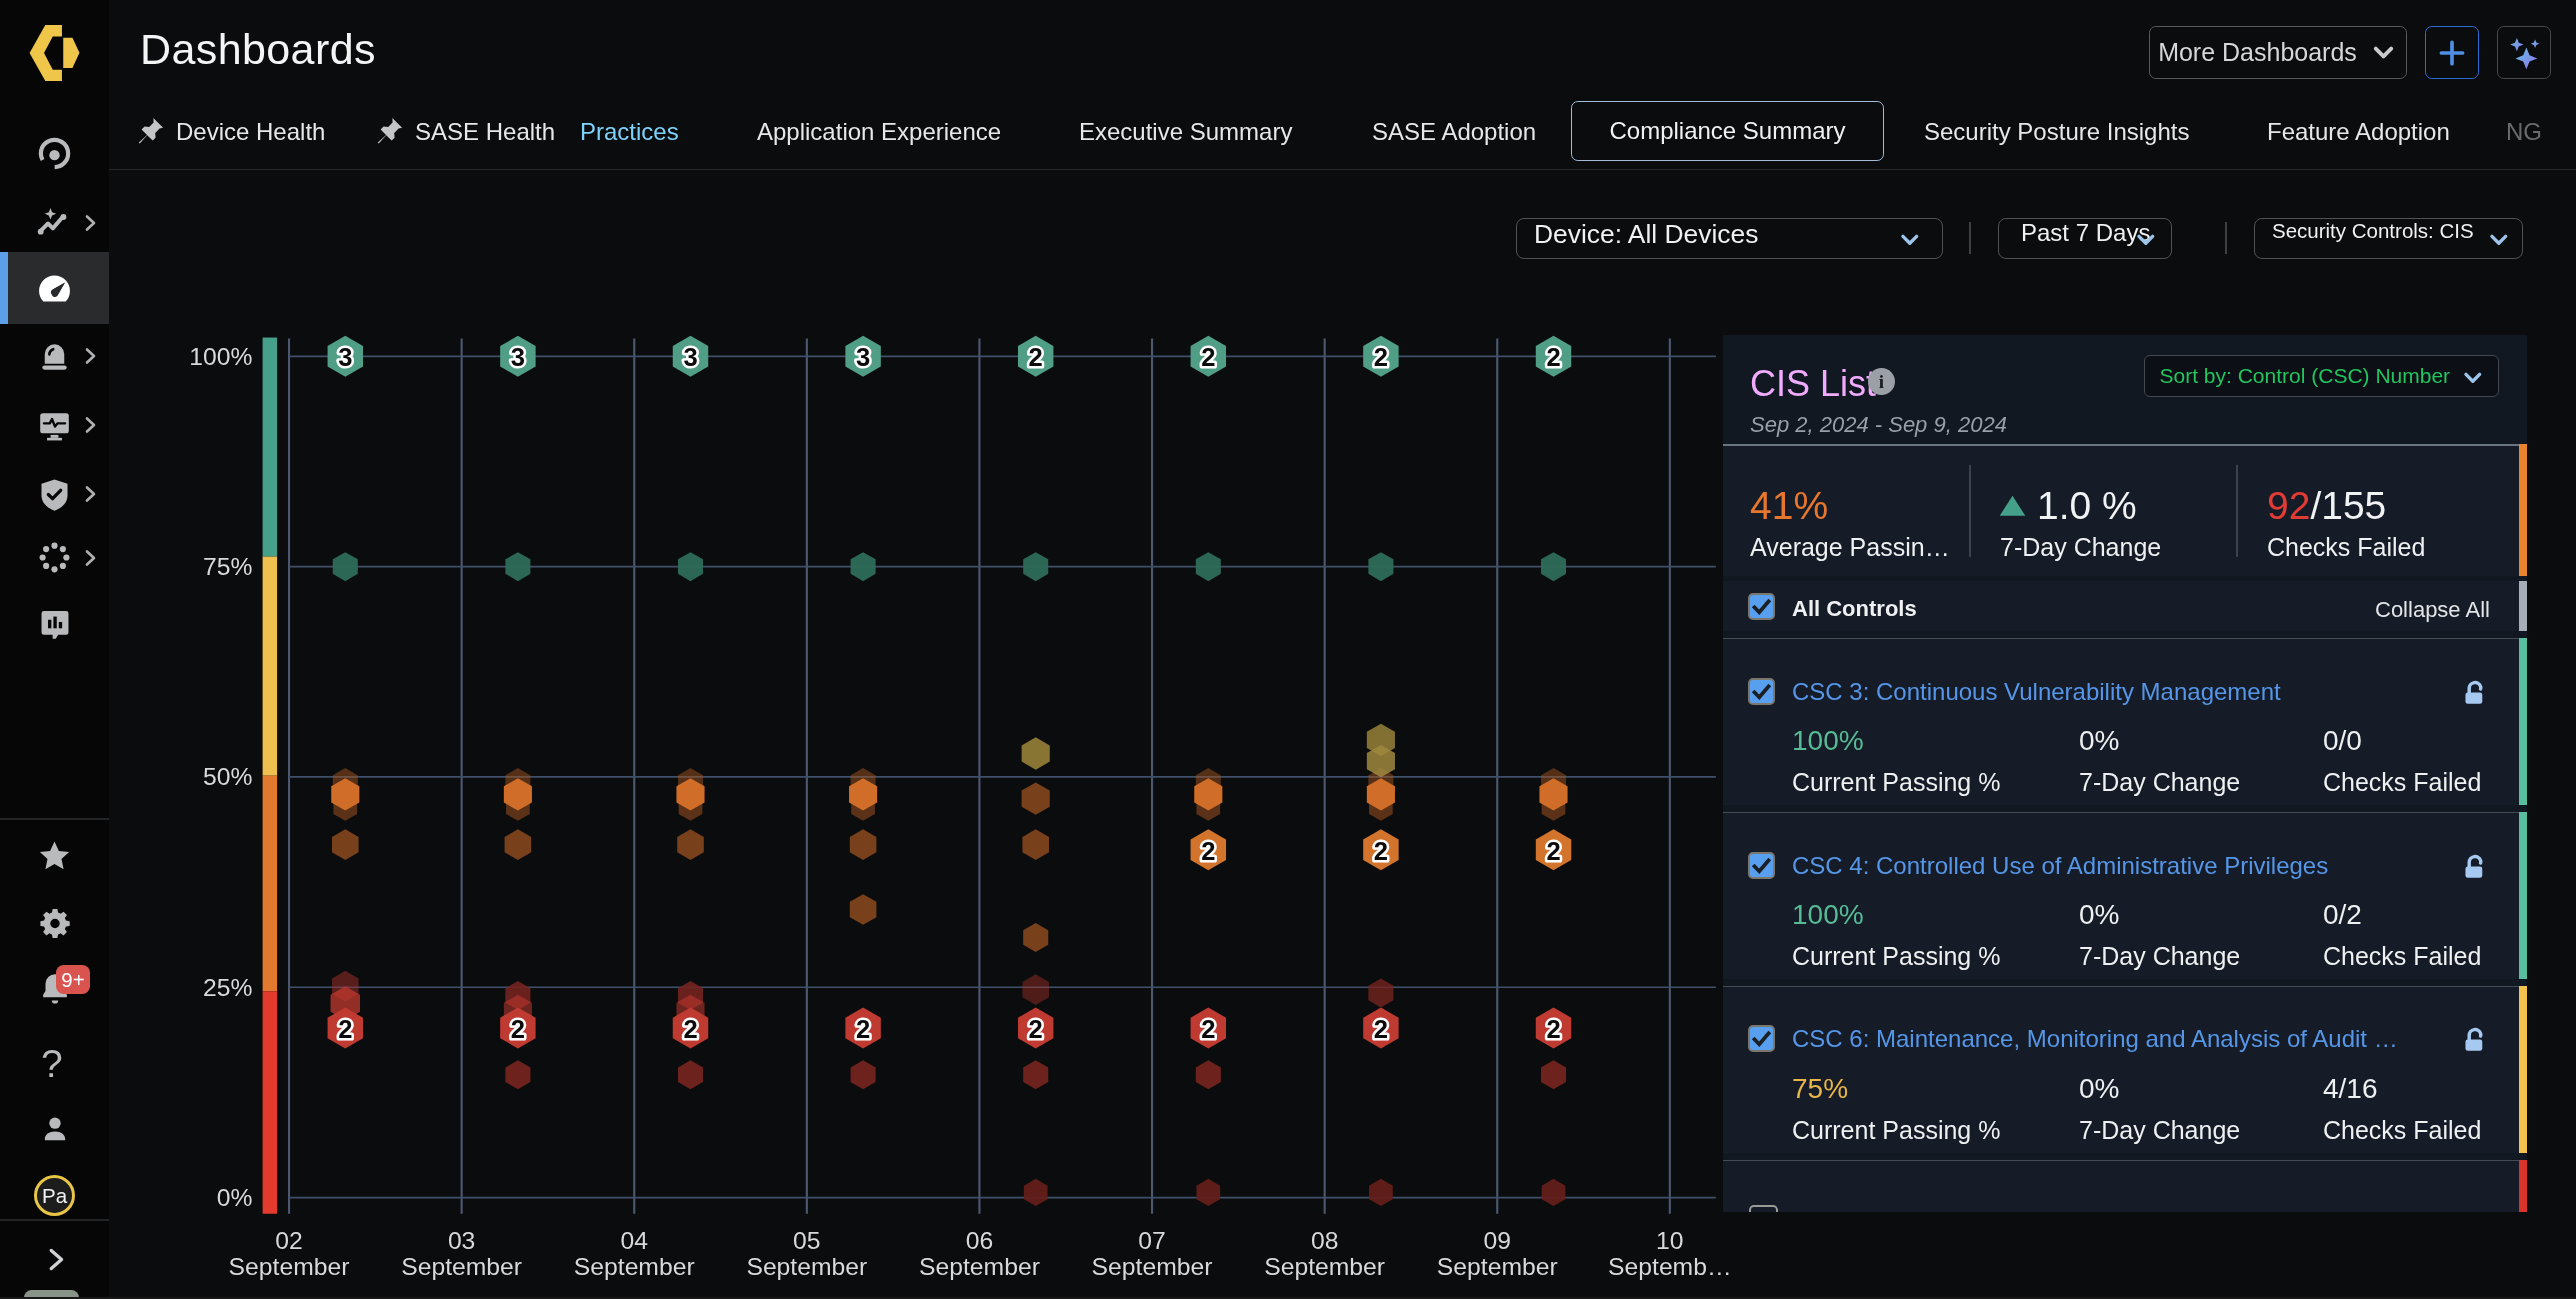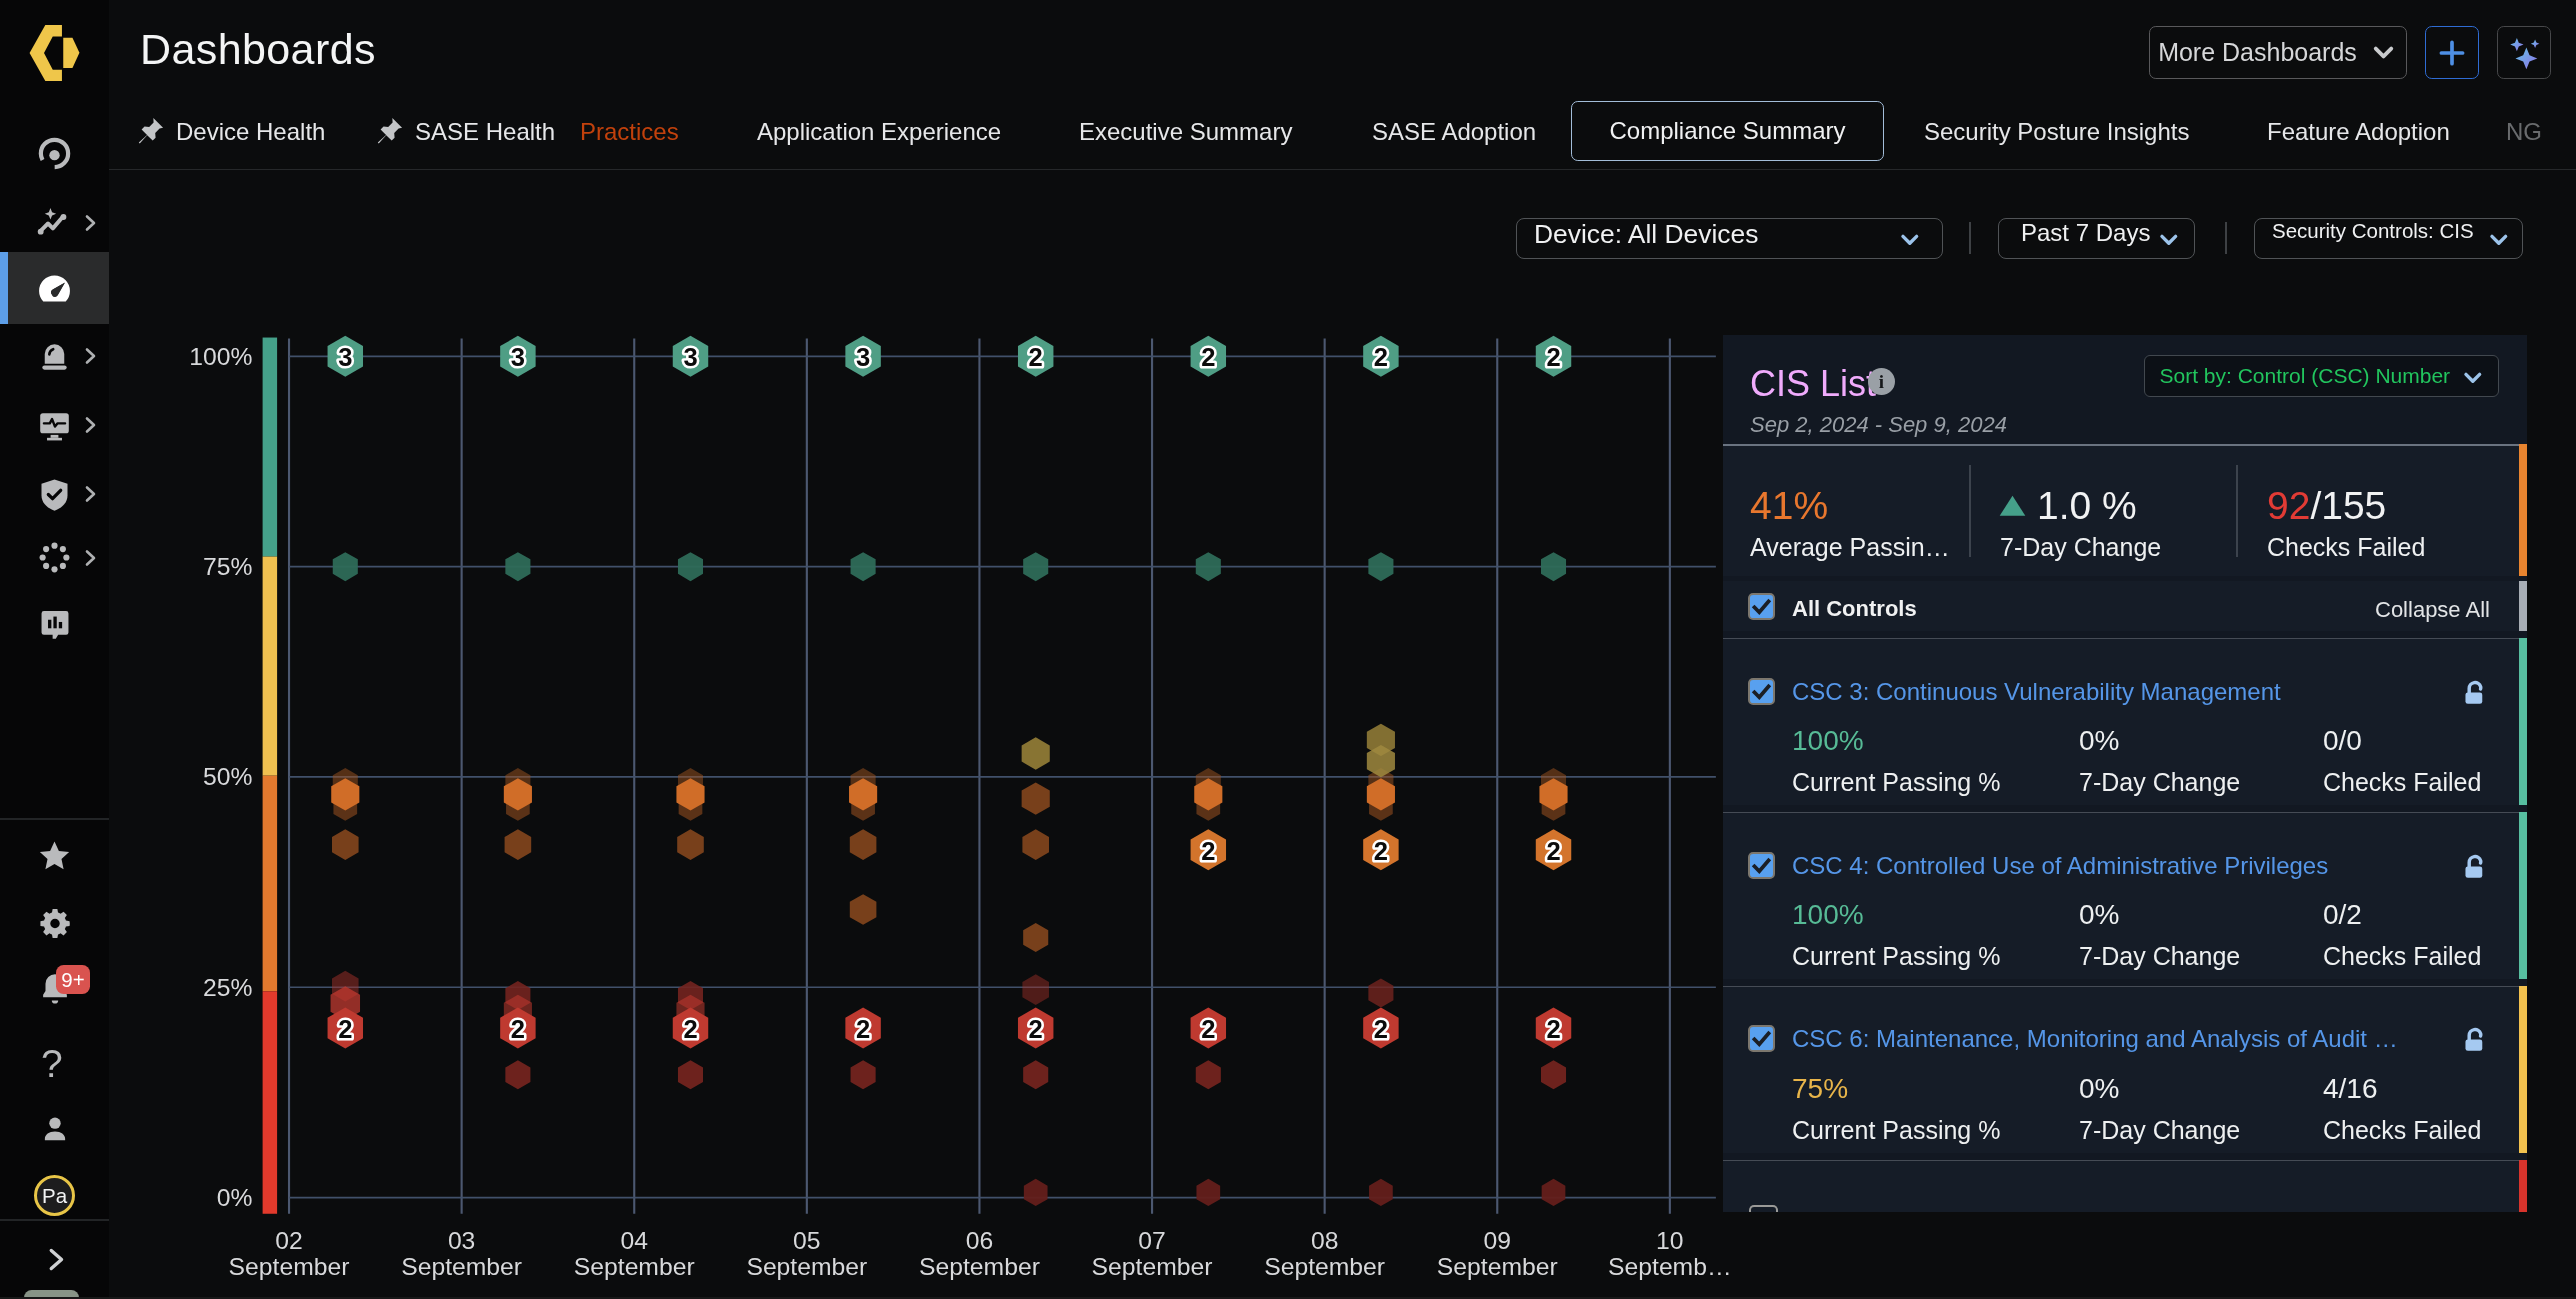--- a/index.html
+++ b/index.html
@@ -150,36 +150,36 @@
   </div>
 <div class="abs tabbar"></div>
 <svg class="abs" style="left:134px;top:115px" width="32" height="32" viewBox="0 0 24 24">
     <path fill="#c3c5c7" d="M14.5 2.2l7.3 7.3-2.6.7-3.3 3.3.3 3.5-2.2 2.2-4.1-4.1-5.6 6.2-.7-.7 6.2-5.6-4.1-4.1 2.2-2.2 3.5.3 3.3-3.3z"></path>
   </svg>
 <div class="tab" style="left:176px">Device Health</div>
 <svg class="abs" style="left:373px;top:115px" width="32" height="32" viewBox="0 0 24 24">
     <path fill="#c3c5c7" d="M14.5 2.2l7.3 7.3-2.6.7-3.3 3.3.3 3.5-2.2 2.2-4.1-4.1-5.6 6.2-.7-.7 6.2-5.6-4.1-4.1 2.2-2.2 3.5.3 3.3-3.3z"></path>
   </svg>
 <div class="tab" style="left:415px">SASE Health</div>
-<div class="tab" style="left:580px;color:#c2410c">Practices</div>
+<div class="tab" style="left:580px;color:#7dd3fc">Practices</div>
 <div class="tab" style="left:757px">Application Experience</div>
 <div class="tab" style="left:1079px">Executive Summary</div>
 <div class="tab" style="left:1372px">SASE Adoption</div>
 <div class="seltab">Compliance Summary</div>
 <div class="tab" style="left:1924px">Security Posture Insights</div>
 <div class="tab" style="left:2267px">Feature Adoption</div>
 <div class="tab" style="left:2506px;color:#696b6d">NG</div>
 <div class="filter" style="left:1516px;width:427px;font-size:26.4px">
     <span style="margin-left:17px">Device: All Devices</span>
     <span style="position:absolute;right:19px;top:7.7px"><svg width="25.6" height="25.6" viewBox="0 0 30 30">
         <path d="M7 11 L15 19 L23 11" stroke="#9cc3ea" stroke-width="4" fill="none" stroke-linecap="round" stroke-linejoin="round"></path>
       </svg></span>
   </div>
 <div class="fdiv" style="left:1969px"></div>
-<div class="filter" style="left:1998px;width:197px;font-size:24px">
+<div class="filter" style="left:1998px;width:174px;font-size:24px">
     <span style="margin-left:22px">Past 7 Days</span>
     <span style="position:absolute;right:12px;top:7.7px"><svg width="25.6" height="25.6" viewBox="0 0 30 30">
         <path d="M7 11 L15 19 L23 11" stroke="#9cc3ea" stroke-width="4" fill="none" stroke-linecap="round" stroke-linejoin="round"></path>
       </svg></span>
   </div>
 <div class="fdiv" style="left:2225px"></div>
 <div class="filter" style="left:2254px;width:269px;font-size:20.5px">
     <span style="margin-left:17px">Security Controls: CIS</span>
     <span style="position:absolute;right:10.2px;top:7.7px"><svg width="25.6" height="25.6" viewBox="0 0 30 30">
         <path d="M7 11 L15 19 L23 11" stroke="#9cc3ea" stroke-width="4" fill="none" stroke-linecap="round" stroke-linejoin="round"></path>

